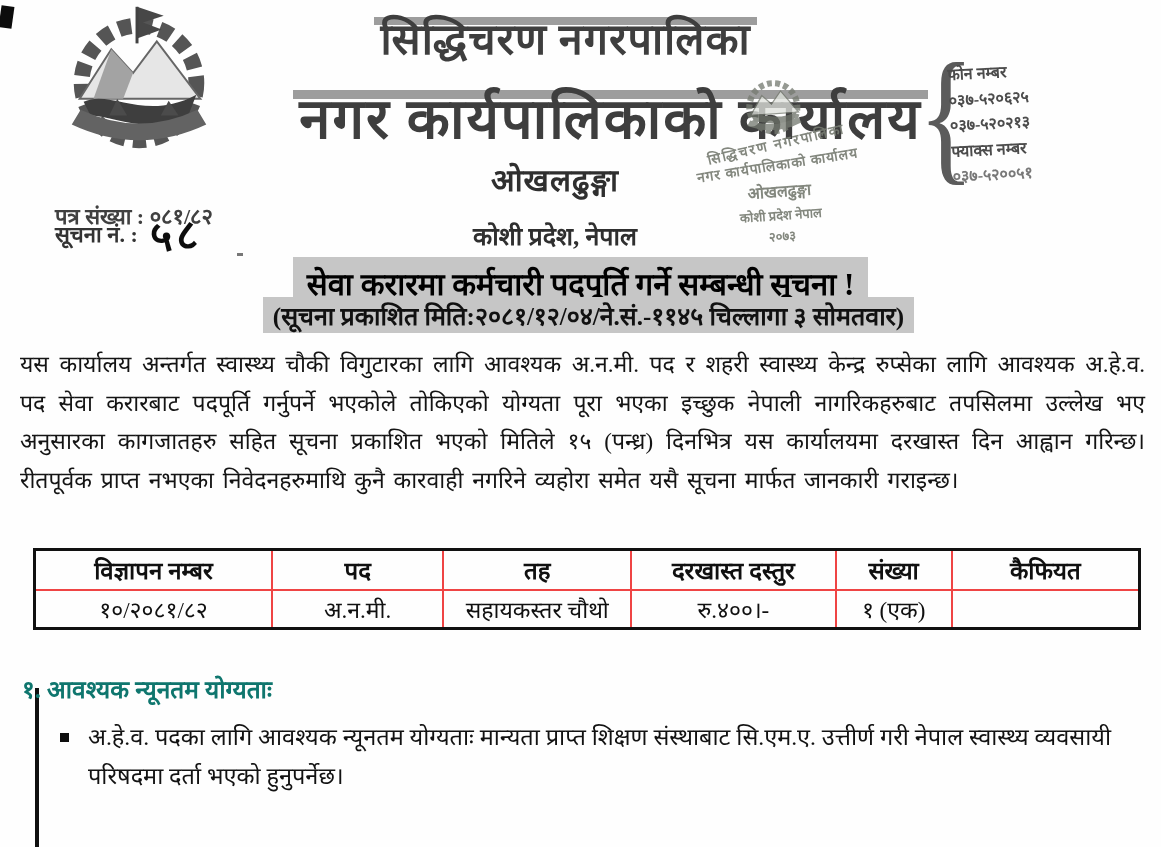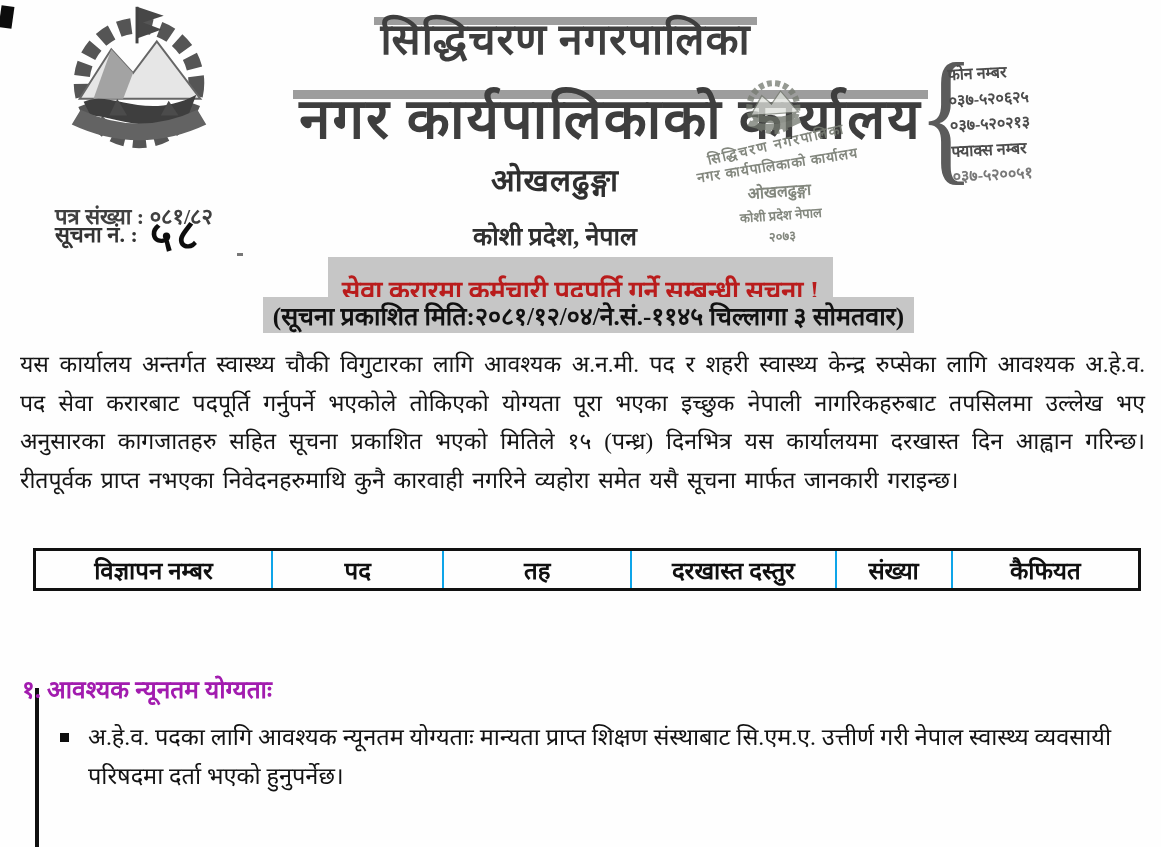--- a/index.html
+++ b/index.html
@@ -44,42 +44,42 @@
            color:#767b71; transform:rotate(-4deg); font-weight:bold; opacity:.9; z-index:2; }
   .stamp .st-emblem { width:78px; height:62px; margin:0 auto -2px auto; display:block; opacity:.85; }
   .stamp .l1 { font-size:14px; transform:rotate(-9deg); letter-spacing:2px; }
   .stamp .l2 { font-size:14px; transform:rotate(-5deg); margin-top:2px; letter-spacing:1px; }
   .stamp .l3 { font-size:16px; margin-top:6px; }
   .stamp .l4 { font-size:13px; margin-top:4px; }
   .stamp .l5 { font-size:13px; margin-top:3px; }
 
   
   .notice-title { position:absolute; top:257px; left:0; right:0; text-align:center; }
-  .notice-title span { background:#c6c6c6; display:inline-block; padding:14px 14px;
-                       font-size:27px; font-weight:bold; color:#b91c1c; }
+  .notice-title span { background:#c6c6c6; display:inline-block; padding:5px 14px;
+                       font-size:31px; font-weight:bold; color:#000000; }
   .notice-date { position:absolute; top:297px; left:0; right:0; text-align:center; }
   .notice-date span { background:#c6c6c6; display:inline-block; padding:1px 10px;
                       font-size:25px; font-weight:bold; color:#111;margin-left:16px; }
 
   
   .body-par { position:absolute; top:346px; left:20px; right:16px;
               font-size:23px; line-height:38.5px; text-align:justify; color:#141414;
               word-spacing:3px; }
 
   
   .vac-table { position:absolute; top:548px; left:33px; right:20px; }
   table { width:100%; border-collapse:collapse; border:3px solid #111; }
-  th, td { border:2px solid #0ea5e9; text-align:center; padding:2px 6px; }
+  th, td { border:2px solid #ef4444; text-align:center; padding:2px 6px; }
   th { font-size:24px; font-weight:bold; height:40px; color:#101010; }
   td { font-size:23px; height:37px; color:#101010; }
   .c1{width:21.5%} .c2{width:15.5%} .c3{width:17%} .c4{width:18.5%} .c5{width:10.5%} .c6{width:17%}
 
   
   .quals { position:absolute; top:672px; left:22px; right:18px; }
-  .quals-heading { font-size:24.5px; font-weight:bold; color:#a21caf; }
+  .quals-heading { font-size:24.5px; font-weight:bold; color:#0f766e; }
   .quals ul { list-style:none; margin-top:13px; margin-left:38px; }
   .quals li { position:relative; padding-left:28px; font-size:23.5px; line-height:39px;
               color:#121212; margin-bottom:11px; }
   .quals li::before { content:""; position:absolute; left:0; top:15px; width:9px; height:9px; background:#0e0e0e; }
 
   
   .artifact-corner { position:absolute; left:0; top:6px; width:13px; height:22px;
                      background:#0c0c0c; transform:rotate(8deg); }
   .artifact-edge { position:absolute; left:35px; top:688px; width:4px; height:159px; background:#101010; }
   .artifact-dot { position:absolute; left:237px; top:253px; width:6px; height:3px; background:#777; }
@@ -160,20 +160,28 @@
       <tr>
         <th class="c1">विज्ञापन नम्बर</th>
         <th class="c2">पद</th>
         <th class="c3">तह</th>
         <th class="c4">दरखास्त दस्तुर</th>
         <th class="c5">संख्या</th>
         <th class="c6">कैफियत</th>
       </tr>
     </thead>
     <tbody>
+      <tr>
+        <td>१०/२०८१/८२</td>
+        <td>अ.न.मी.</td>
+        <td>सहायकस्तर चौथो</td>
+        <td>रु.४००।-</td>
+        <td>१ (एक)</td>
+        <td></td>
+      </tr>
     </tbody>
   </table>
 </div>
 
 <div class="quals">
   <div class="quals-heading">१. आवश्यक न्यूनतम योग्यताः</div>
   <ul>
     <li>अ.हे.व. पदका लागि आवश्यक न्यूनतम योग्यताः मान्यता प्राप्त शिक्षण संस्थाबाट सि.एम.ए. उत्तीर्ण गरी नेपाल स्वास्थ्य व्यवसायी परिषदमा दर्ता भएको हुनुपर्नेछ।</li>
   </ul>
 </div>

